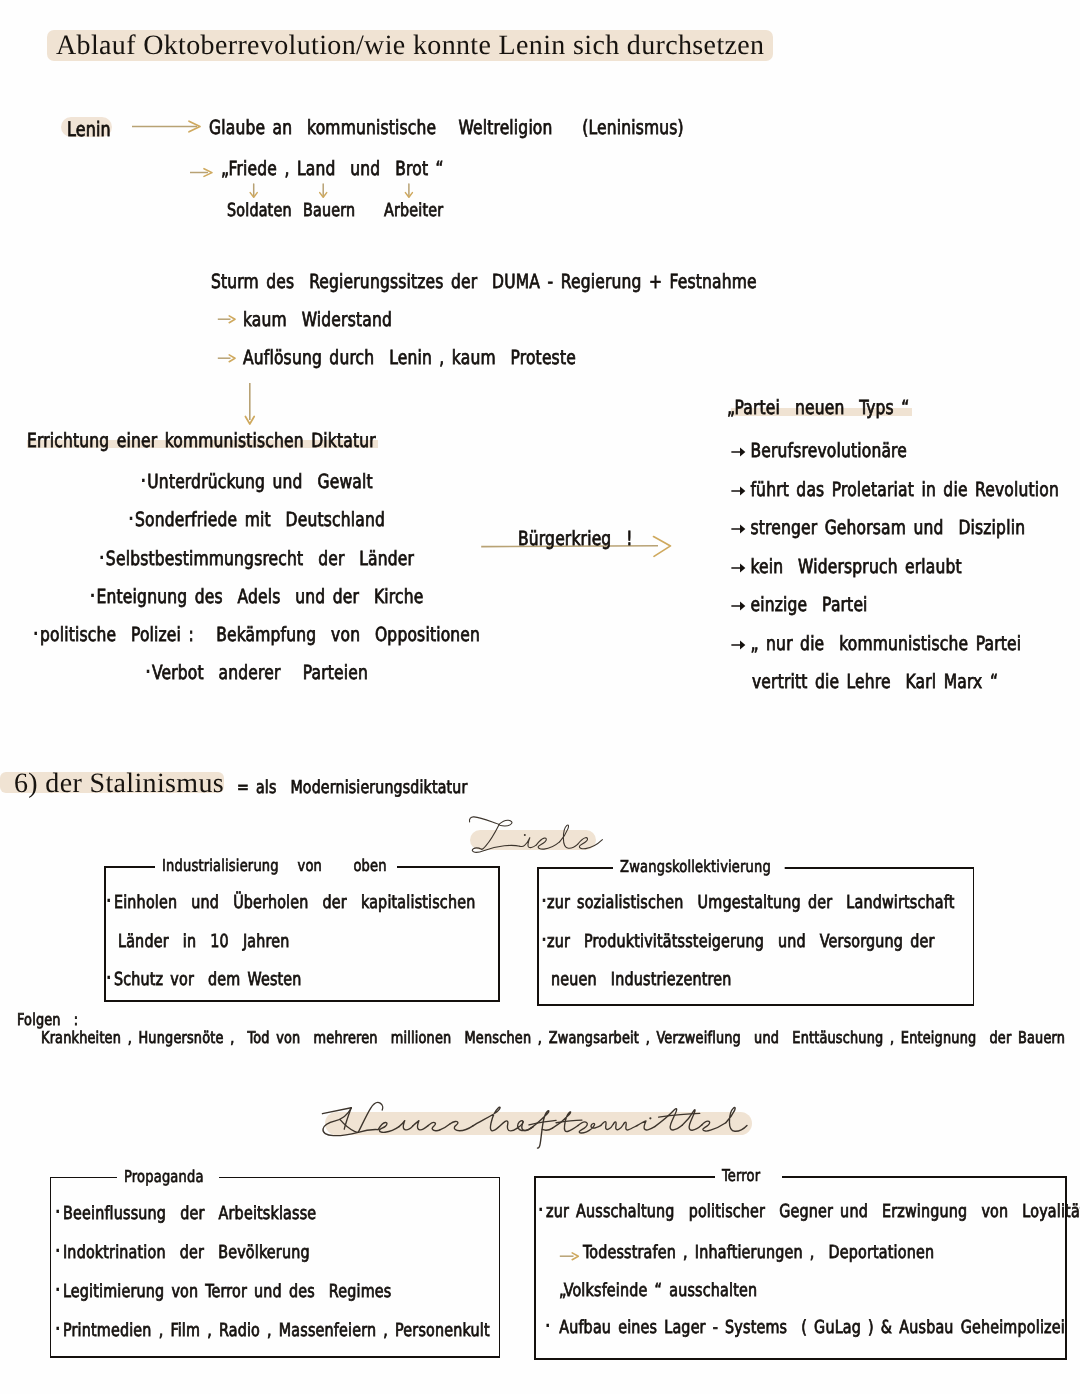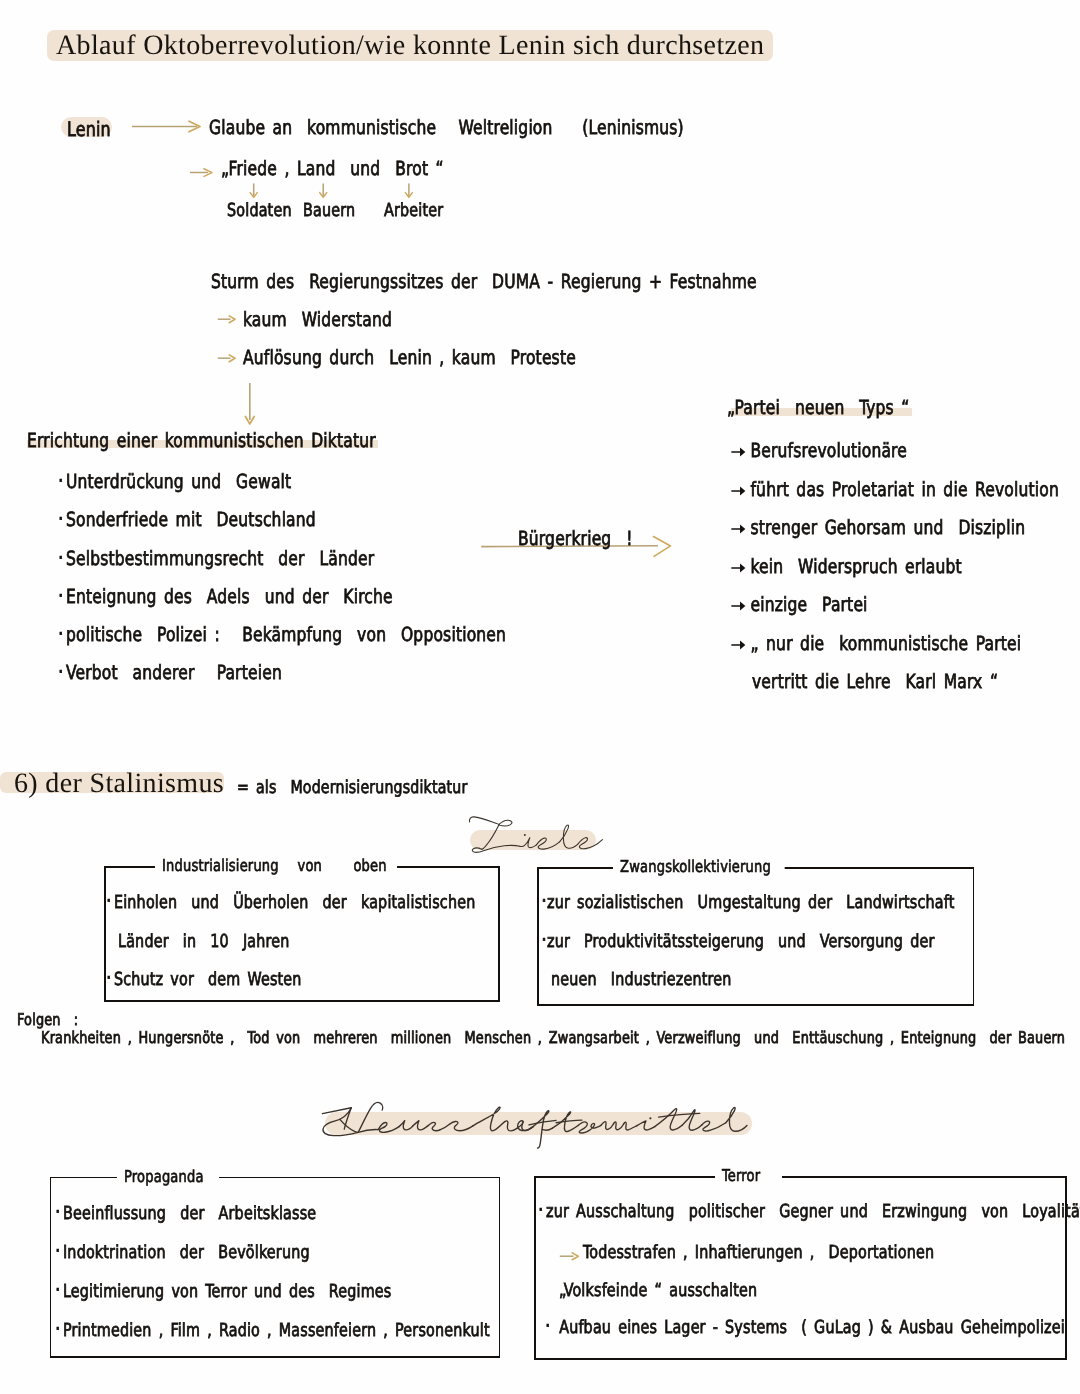--- a/index.html
+++ b/index.html
@@ -93,21 +93,21 @@
 <div class="abs hw" style="left:243px;top:348px;">Auflösung durch  Lenin , kaum  Proteste</div>
 
 <svg class="abs" width="20" height="44" style="left:240px;top:383px;">
   <path d="M9.8,0 L9.8,37" stroke="#b8a274" stroke-width="1.6" fill="none"></path>
   <path d="M5.4,33.5 L9.8,41.0 L14.2,33.5" stroke="#cfa95e" stroke-width="1.7" fill="none" stroke-linecap="round" stroke-linejoin="round"></path>
 </svg>
 
 <div class="abs strike-hl" style="left:27px;top:440px;width:351px;height:7.5px;"></div>
 <div class="abs hw" style="left:27px;top:431px;">Errichtung einer kommunistischen Diktatur</div>
 
-<div class="abs" style="left:58px;top:472px;">
+<div class="abs" style="left:32px;top:472px;text-align:center;">
   <div class="hw dk-row"><span class="bdot">·</span><span>Unterdrückung und  Gewalt</span></div>
   <div class="hw dk-row"><span class="bdot">·</span><span>Sonderfriede mit  Deutschland</span></div>
   <div class="hw dk-row"><span class="bdot">·</span><span>Selbstbestimmungsrecht  der  Länder</span></div>
   <div class="hw dk-row"><span class="bdot">·</span><span>Enteignung des  Adels  und der  Kirche</span></div>
   <div class="hw dk-row"><span class="bdot">·</span><span>politische  Polizei :   Bekämpfung  von  Oppositionen</span></div>
   <div class="hw dk-row"><span class="bdot">·</span><span>Verbot  anderer   Parteien</span></div>
 </div>
 
 <svg class="abs" width="195" height="26" style="left:480px;top:534px;">
   <path d="M1.2,12.6 L178.0,11.8" stroke="#b8a274" stroke-width="1.6" fill="none"></path>

